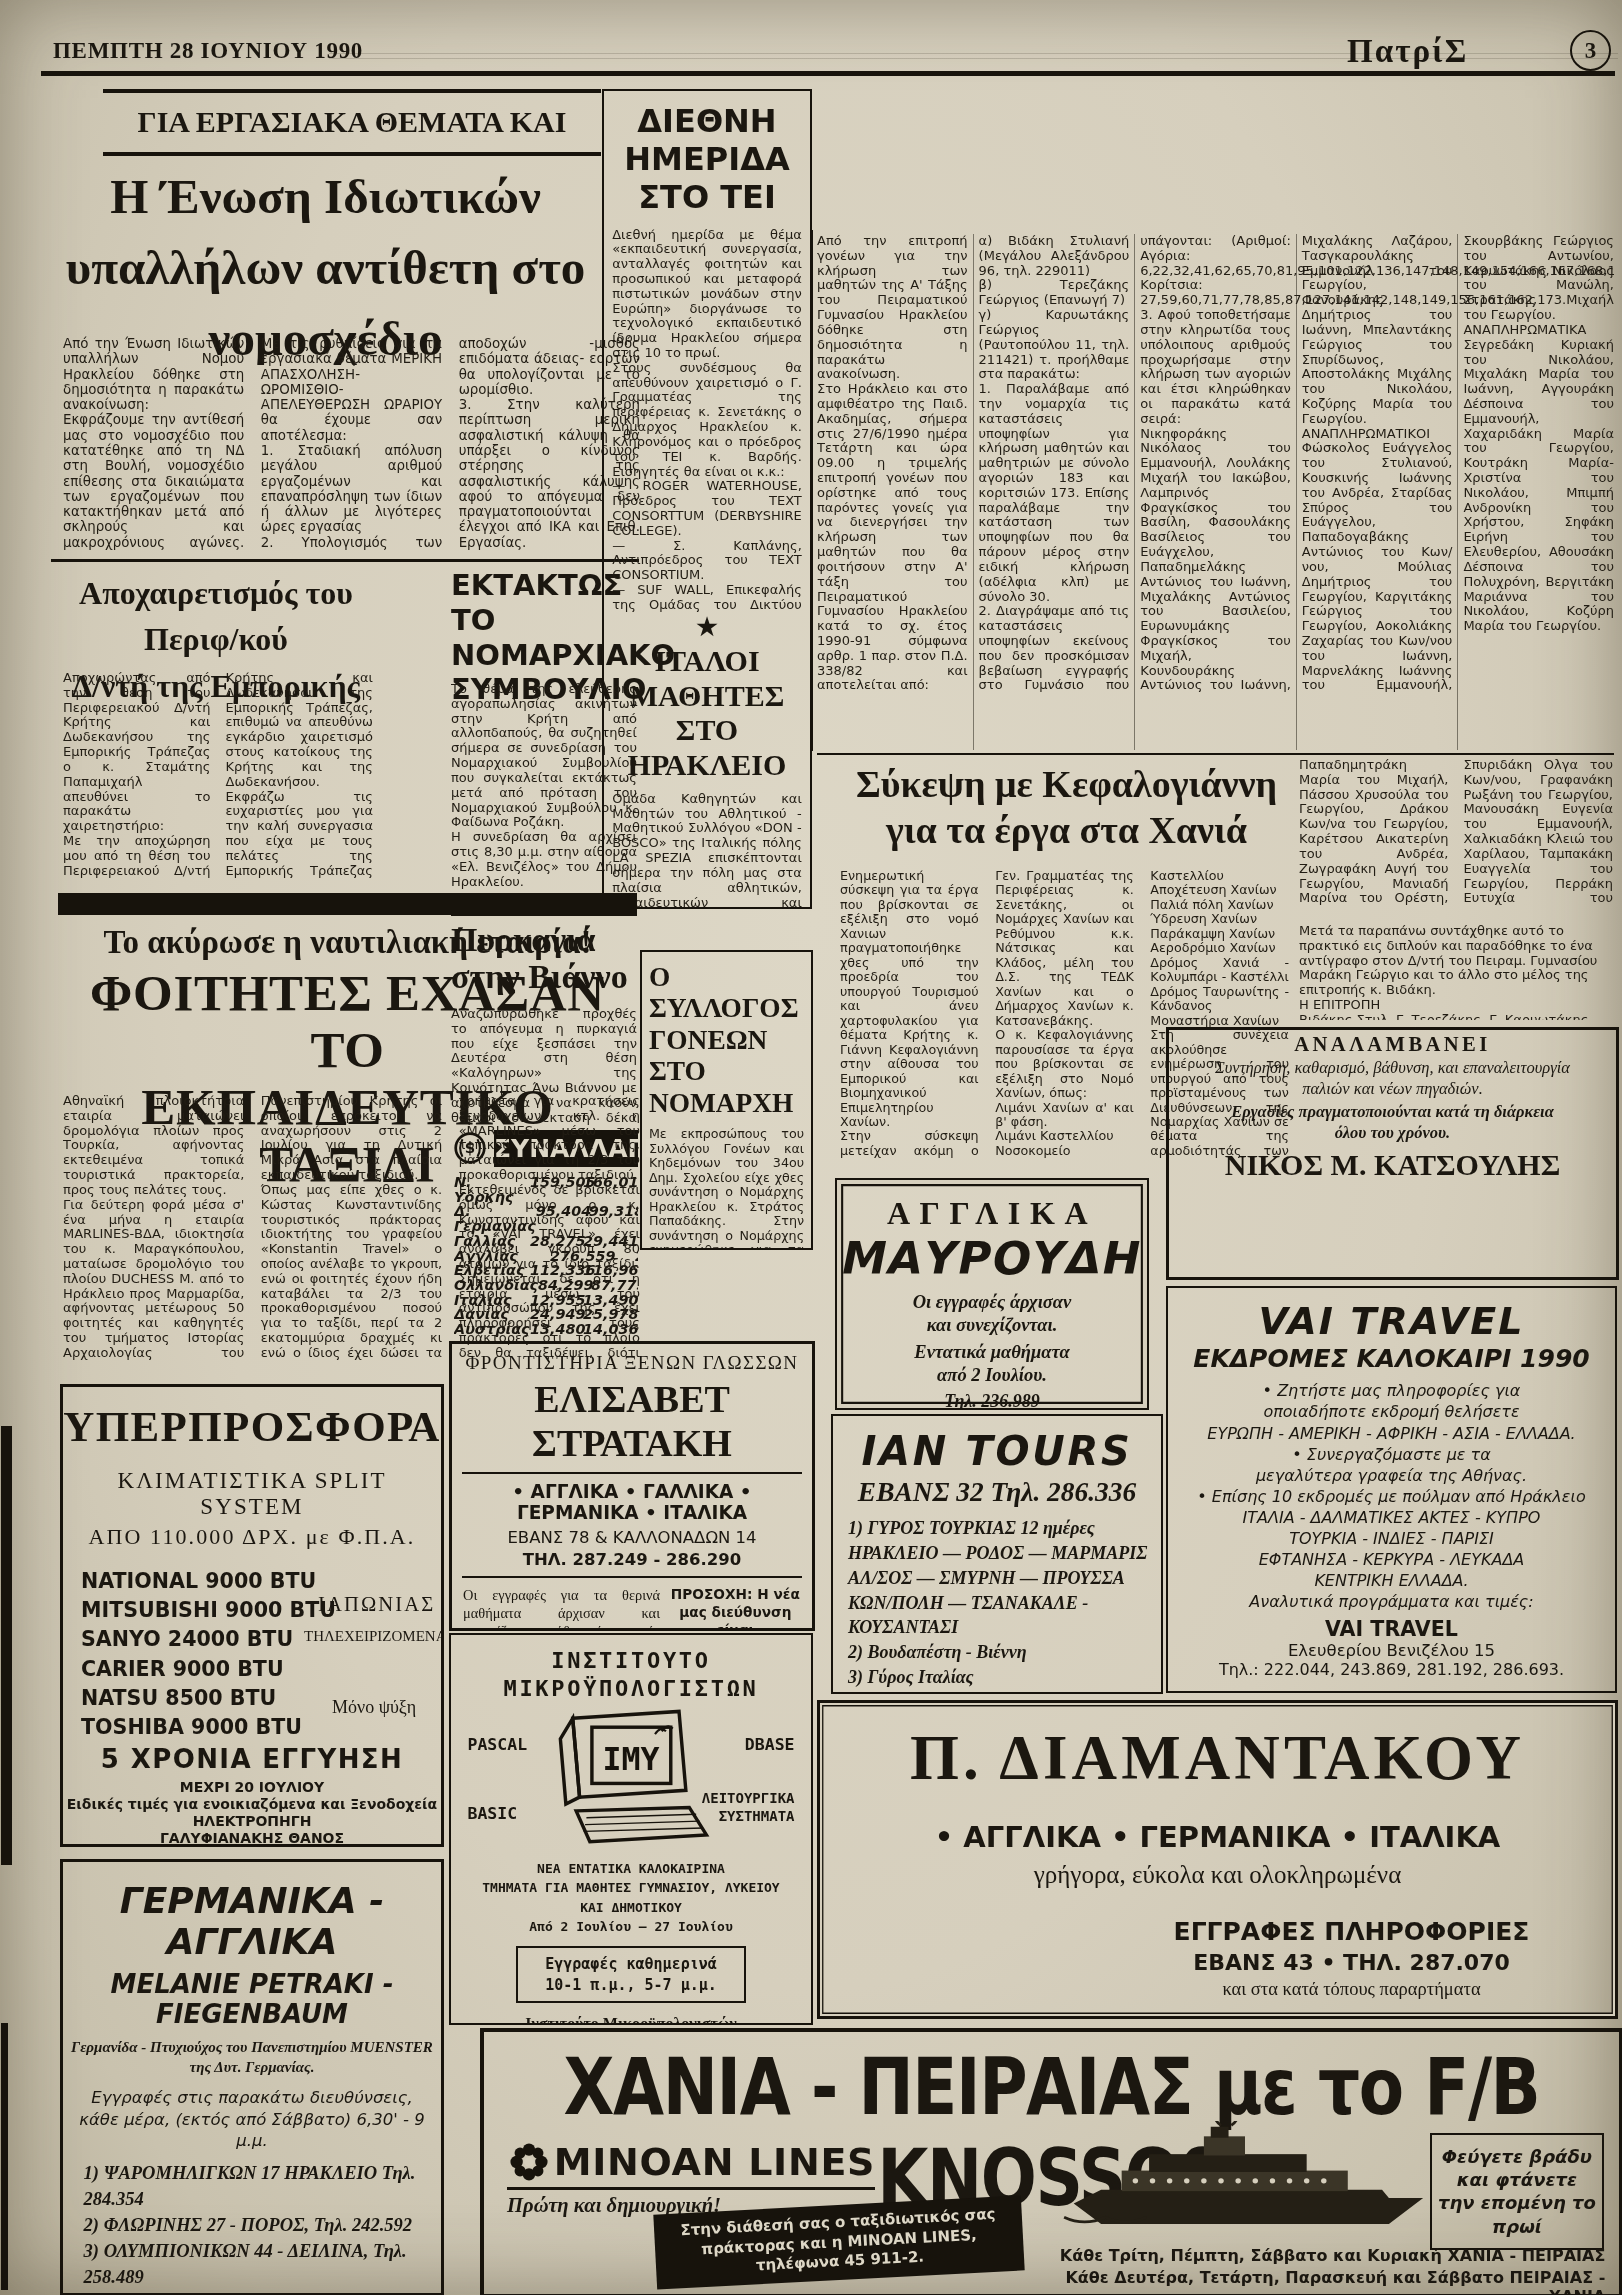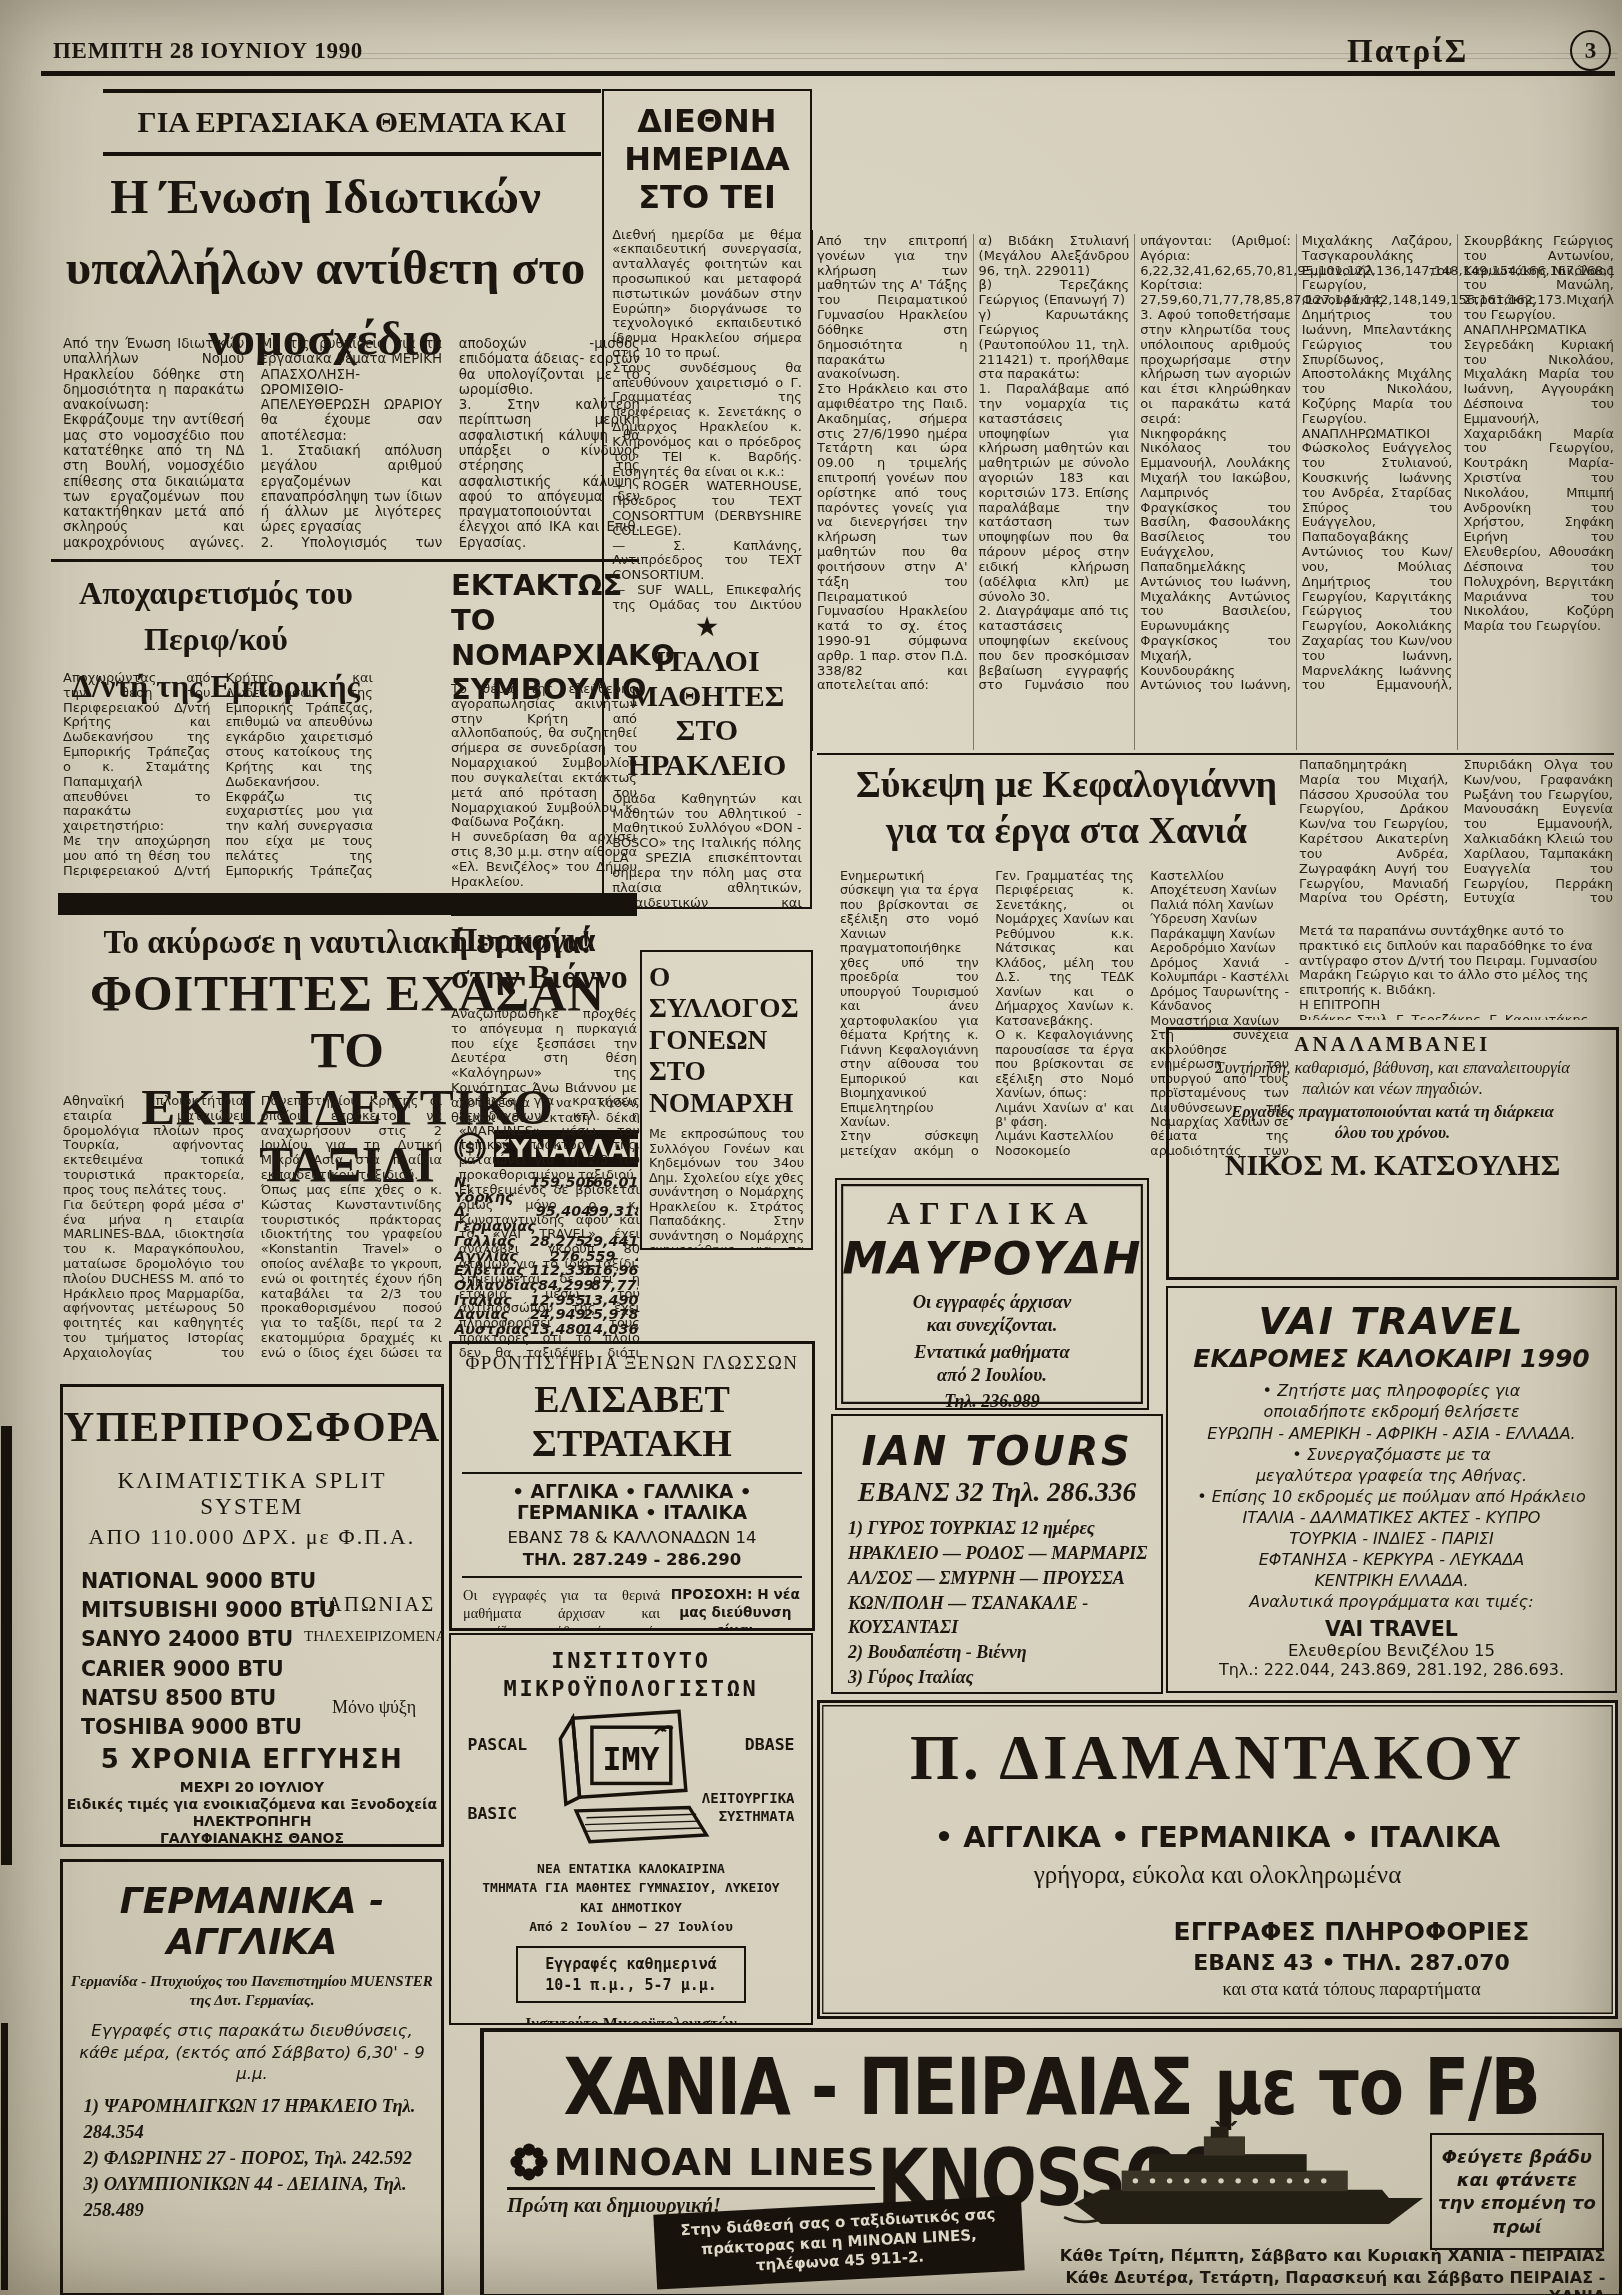--- a/index.html
+++ b/index.html
@@ -229,20 +229,21 @@
 Ειδικές τιμές για ενοικιαζόμενα και Ξενοδοχεία
 ΗΛΕΚΤΡΟΠΗΓΗ
 ΓΑΛΥΦΙΑΝΑΚΗΣ ΘΑΝΟΣ
 ΛΕΩΦ. ΠΑΠΑΝΑΣΤΑΣΙΟΥ 3
 ΣΤΑΣΗ ΠΕΡΤΣΕΛΑΚΗ ΗΡΑΚΛΕΙΟ
 Τηλ. 212770</div>
   </div>
 
   <div class="abs box clip" style="left:60px;top:1859px;width:378px;height:431px;border-width:3.4px;">
     <div class="sans b i c" style="margin-top:18px;font-size:36px;">ΓΕΡΜΑΝΙΚΑ - ΑΓΓΛΙΚΑ</div>
+    <div class="sans b i c" style="margin-top:6.9px;font-size:26px;">MELANIE PETRAKI - FIEGENBAUM</div>
     <div class="ser b i c pre" style="margin-top:9.6px;font-size:15px;line-height:1.3;">Γερμανίδα - Πτυχιούχος του Πανεπιστημίου MUENSTER
 της Δυτ. Γερμανίας.</div>
     <div class="sans i c pre" style="margin-top:9.6px;font-size:16.5px;line-height:1.3;">Εγγραφές στις παρακάτω διευθύνσεις,
 κάθε μέρα, (εκτός από Σάββατο) 6,30' - 9 μ.μ.</div>
     <div class="ser b i pre" style="margin:9.6px 0 0 20.6px;font-size:18.5px;line-height:1.4;">1) ΨΑΡΟΜΗΛΙΓΚΩΝ 17 ΗΡΑΚΛΕΙΟ Τηλ. 284.354
 2) ΦΛΩΡΙΝΗΣ 27 - ΠΟΡΟΣ, Τηλ. 242.592
 3) ΟΛΥΜΠΙΟΝΙΚΩΝ 44 - ΔΕΙΛΙΝΑ, Τηλ. 258.489</div>
 
   </div>
 

